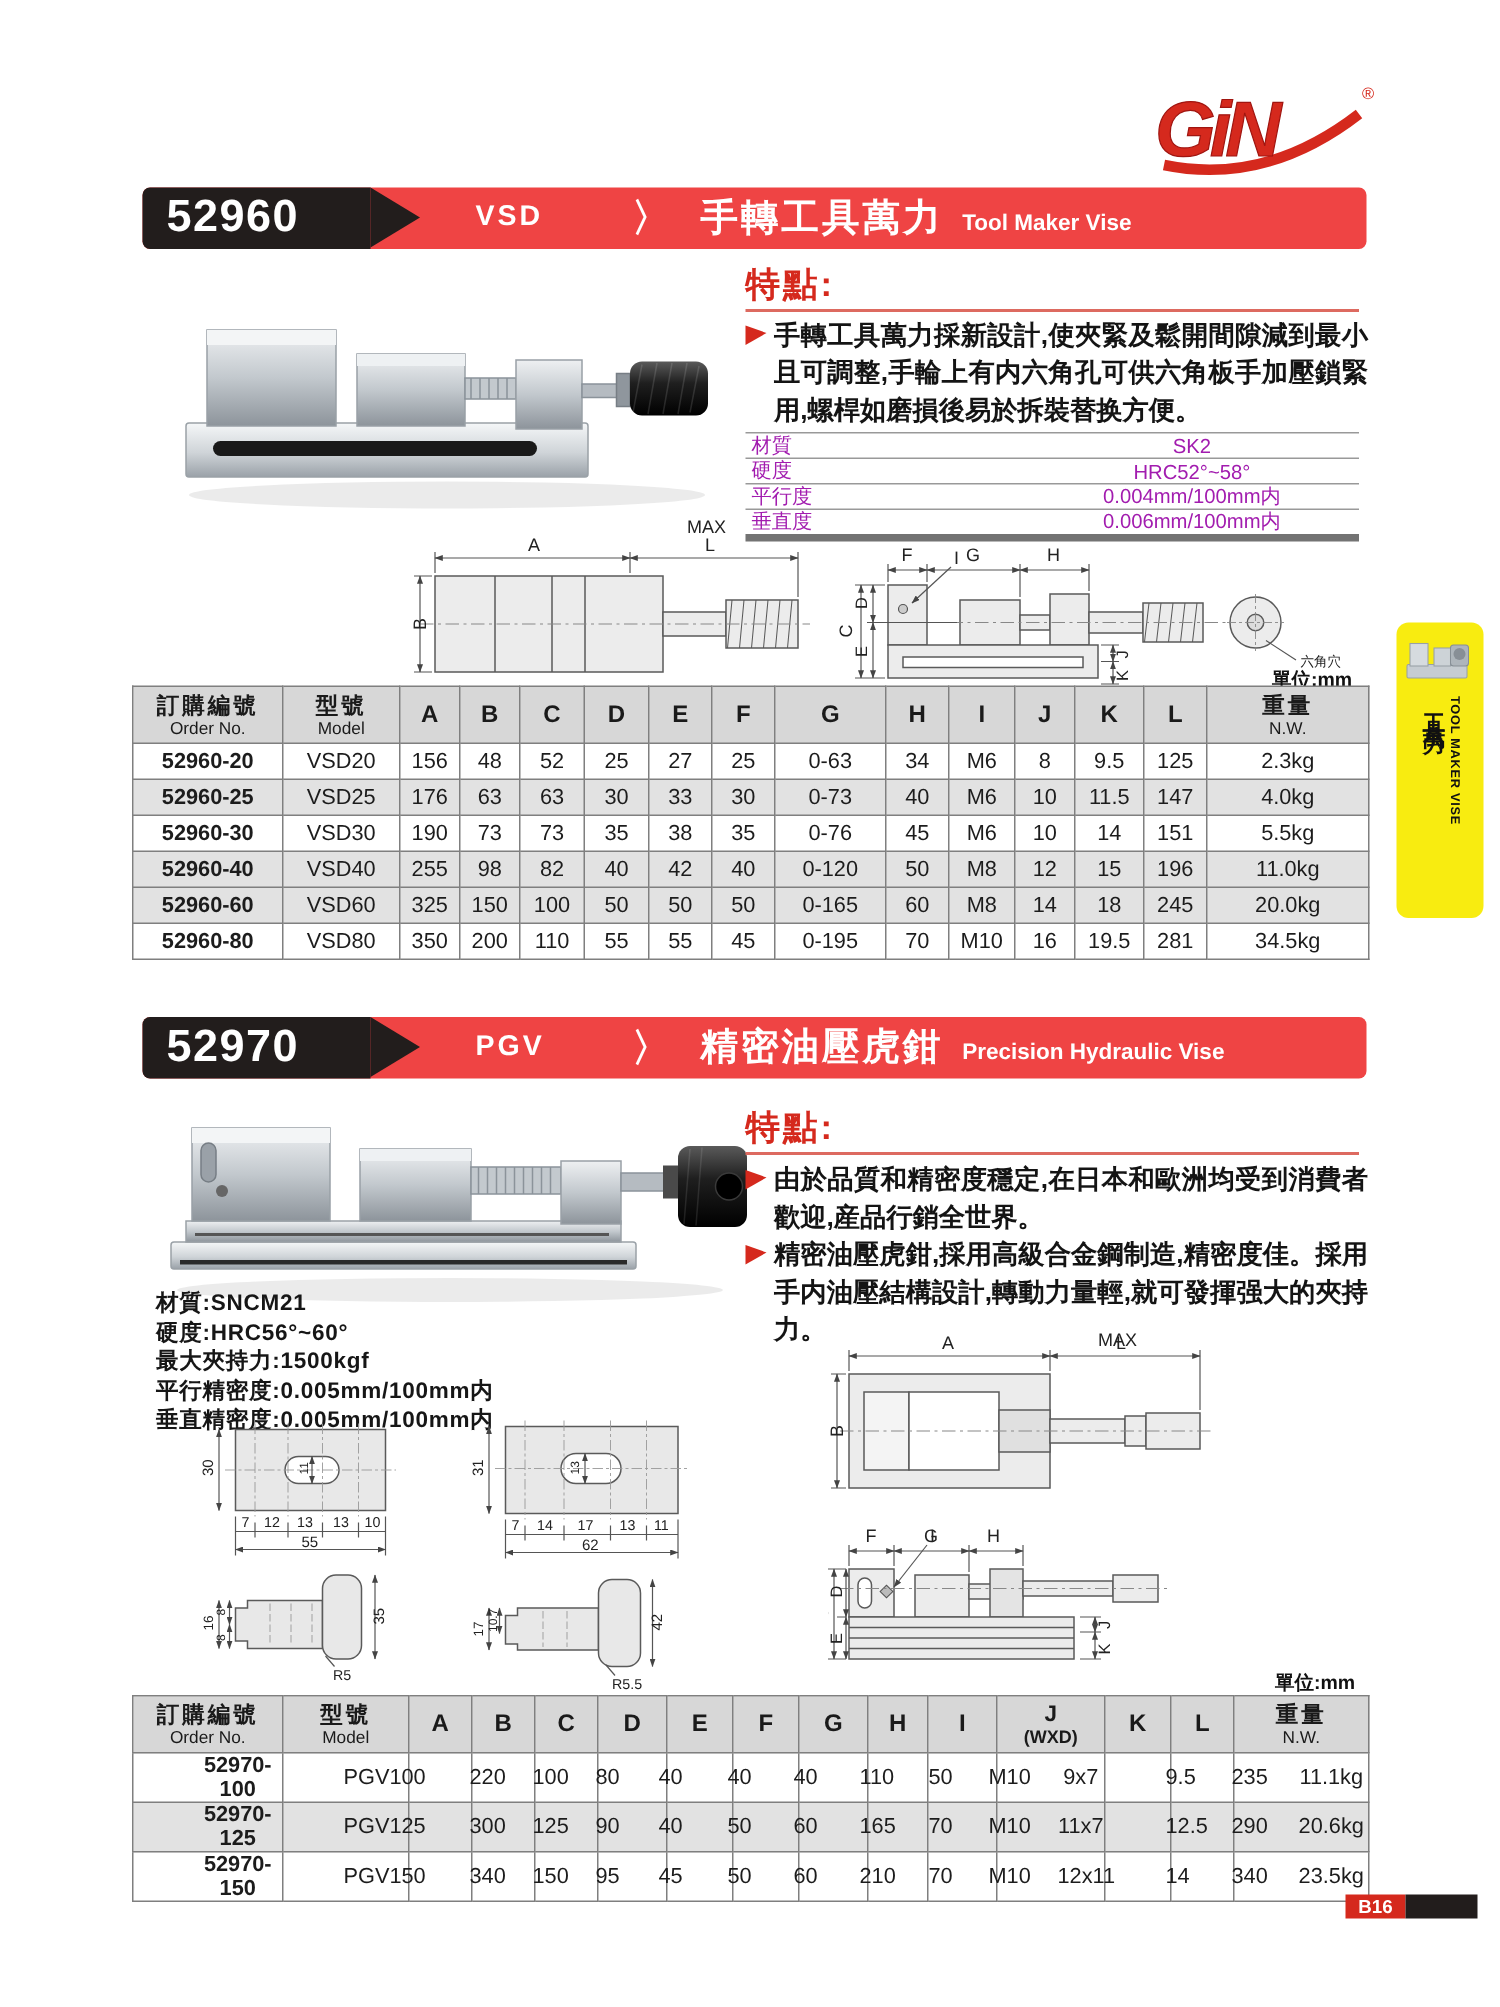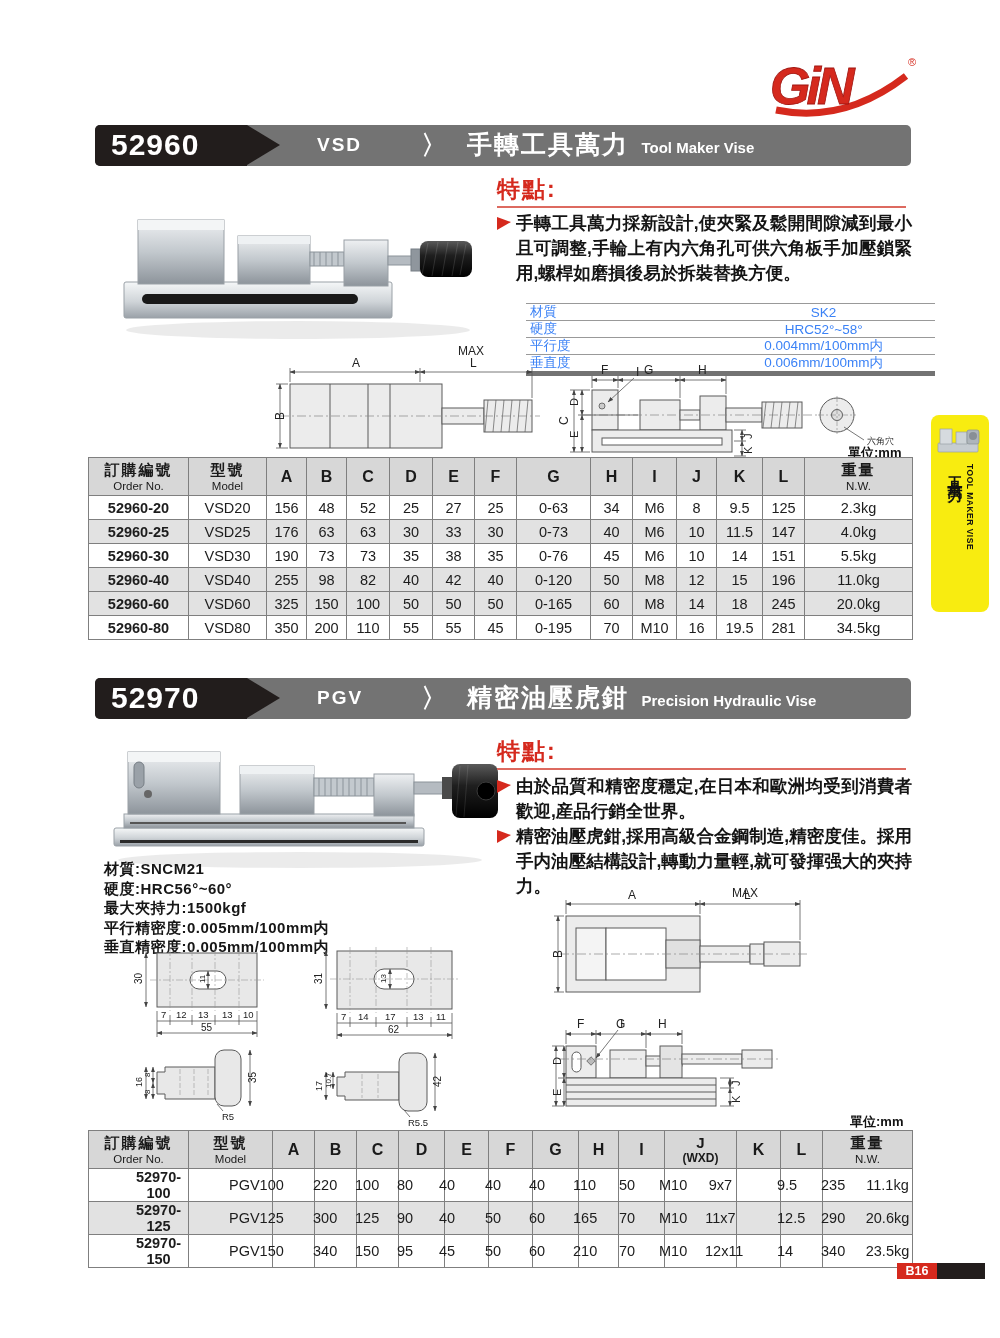--- a/index.html
+++ b/index.html
@@ -3,42 +3,42 @@
 <meta charset="utf-8">
 <style>
   html,body{margin:0;padding:0;background:#fff;}
   .page{position:relative;width:1000px;height:1338px;background:#ffffff;overflow:hidden;
         font-family:"Liberation Sans",sans-serif;color:#1a1a1a;}
 
   
   .logo{position:absolute;left:766px;top:50px;width:156px;height:74px;}
 
   
-  .banner{position:absolute;left:95px;width:816px;height:41px;background:#737373;border-radius:5px;}
+  .banner{position:absolute;left:95px;width:816px;height:41px;background:#ef4444;border-radius:5px;}
   .banner .bk{position:absolute;left:0;top:0;height:41px;width:152px;background:#221d1c;border-radius:5px 0 0 5px;}
   .banner .bk::after{content:"";position:absolute;left:152px;top:0;width:0;height:0;
       border-left:33px solid #221d1c;border-top:20.5px solid transparent;border-bottom:20.5px solid transparent;}
   .banner .num{position:absolute;left:16px;top:3px;font-size:30px;font-weight:bold;color:#fff;letter-spacing:1px;}
   .banner .series{position:absolute;left:222px;top:9px;font-size:19px;font-weight:bold;color:#fff;letter-spacing:2px;}
   .banner .chev{position:absolute;left:326px;top:3px;font-size:26px;color:#fff;font-weight:bold;}
   .banner .title{position:absolute;left:372px;bottom:5px;color:#fff;white-space:nowrap;}
   .banner .tzh{font-size:25px;font-weight:bold;letter-spacing:2px;}
   .banner .ten{font-size:15px;font-weight:bold;margin-left:8px;}
 
   
   .feat-h{position:absolute;left:497px;color:#d5291d;font-size:23px;font-weight:bold;letter-spacing:2px;}
   .feat-line{position:absolute;left:497px;width:409px;height:2px;background:#dd6a60;}
   .bullets{position:absolute;left:497px;width:415px;}
   .bullet{position:relative;padding-left:19px;font-size:17.5px;font-weight:bold;line-height:25px;
           text-align:justify;color:#141414;}
   .bullet::before{content:"";position:absolute;left:0;top:6px;width:0;height:0;
       border-left:14px solid #d5291d;border-top:5px solid transparent;border-bottom:8px solid transparent;}
 
   
-  .spec-table{position:absolute;left:497px;top:303px;width:409px;font-size:13.5px;color:#3b82f6;margin-left:29px;}
+  .spec-table{position:absolute;left:497px;top:288px;width:409px;font-size:13.5px;color:#a21caf;}
   .spec-row{display:flex;align-items:center;height:16px;border-top:1px solid #999;}
   .spec-row:last-child{border-bottom:5px solid #737373;}
   .spec-label{width:45%;padding-left:4px;}
   .spec-value{width:55%;text-align:center;}
 
   
   .mat-specs{position:absolute;left:104px;top:859px;font-size:15px;font-weight:bold;line-height:19.5px;
              color:#161616;letter-spacing:0.5px;}
 
   

